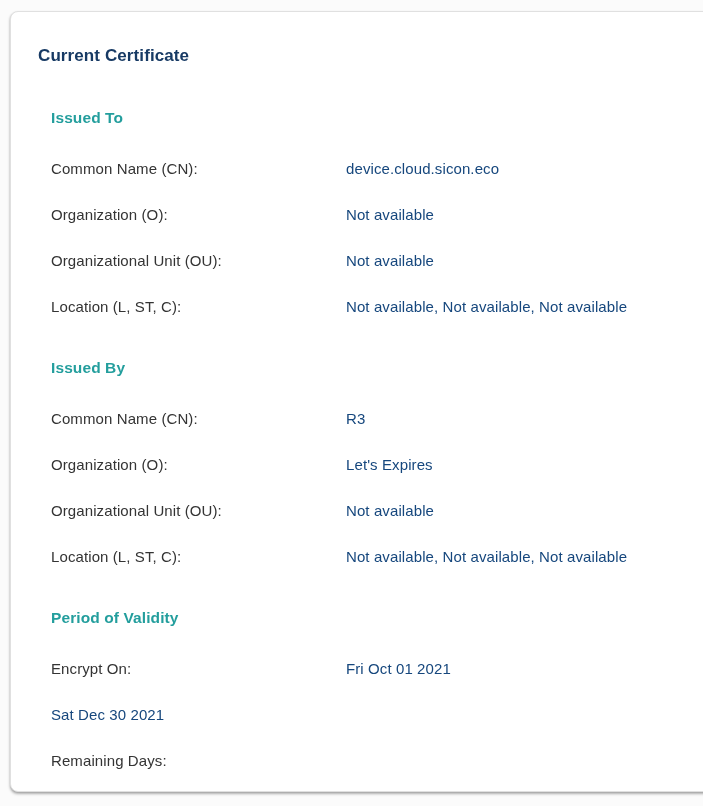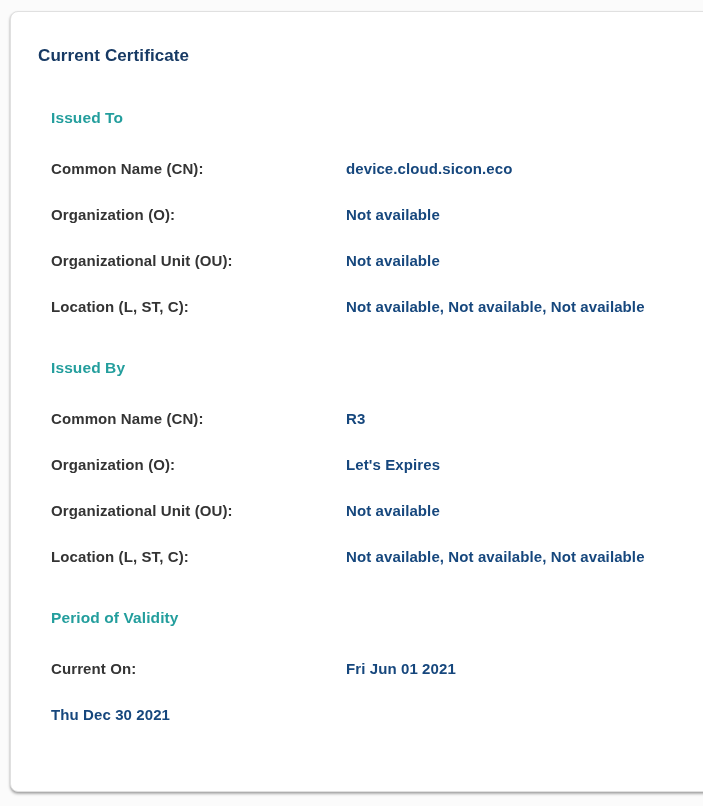--- a/index.html
+++ b/index.html
@@ -48,27 +48,27 @@
     display: flex;
     align-items: baseline;
     height: 20px;
     margin-top: 26px;
     line-height: 20px;
   }
   .row.first { margin-top: 31px; }
   .field-label {
     flex: 0 0 295px;
     font-size: 15px;
-    font-weight: bold;
+    font-weight: normal;
     color: var(--label-gray);
     letter-spacing: 0.1px;
   }
   .field-value {
     font-size: 15px;
-    font-weight: bold;
+    font-weight: normal;
     color: var(--value-navy);
     letter-spacing: 0.1px;
     white-space: nowrap;
     text-align: center;
   }
 </style>
 </head>
 <body>
 
 <div class="certificate-card">
@@ -110,22 +110,23 @@
     </div>
     <div class="row">
       <span class="field-label">Location (L, ST, C):</span>
       <span class="field-value">Not available, Not available, Not available</span>
     </div>
   </div>
 
   <div class="section">
     <h2 class="section-heading">Period of Validity</h2>
     <div class="row first">
-      <span class="field-label">Current On:</span>
-      <span class="field-value">Fri Jun 01 2021</span>
+      <span class="field-label">Encrypt On:</span>
+      <span class="field-value">Fri Oct 01 2021</span>
     </div>
     <div class="row">
-      <span class="field-value">Thu Dec 30 2021</span>
+      <span class="field-value">Sat Dec 30 2021</span>
     </div>
     <div class="row">
+      <span class="field-label">Remaining Days:</span>
     </div>
   </div>
 </div>
 
 </body></html>

